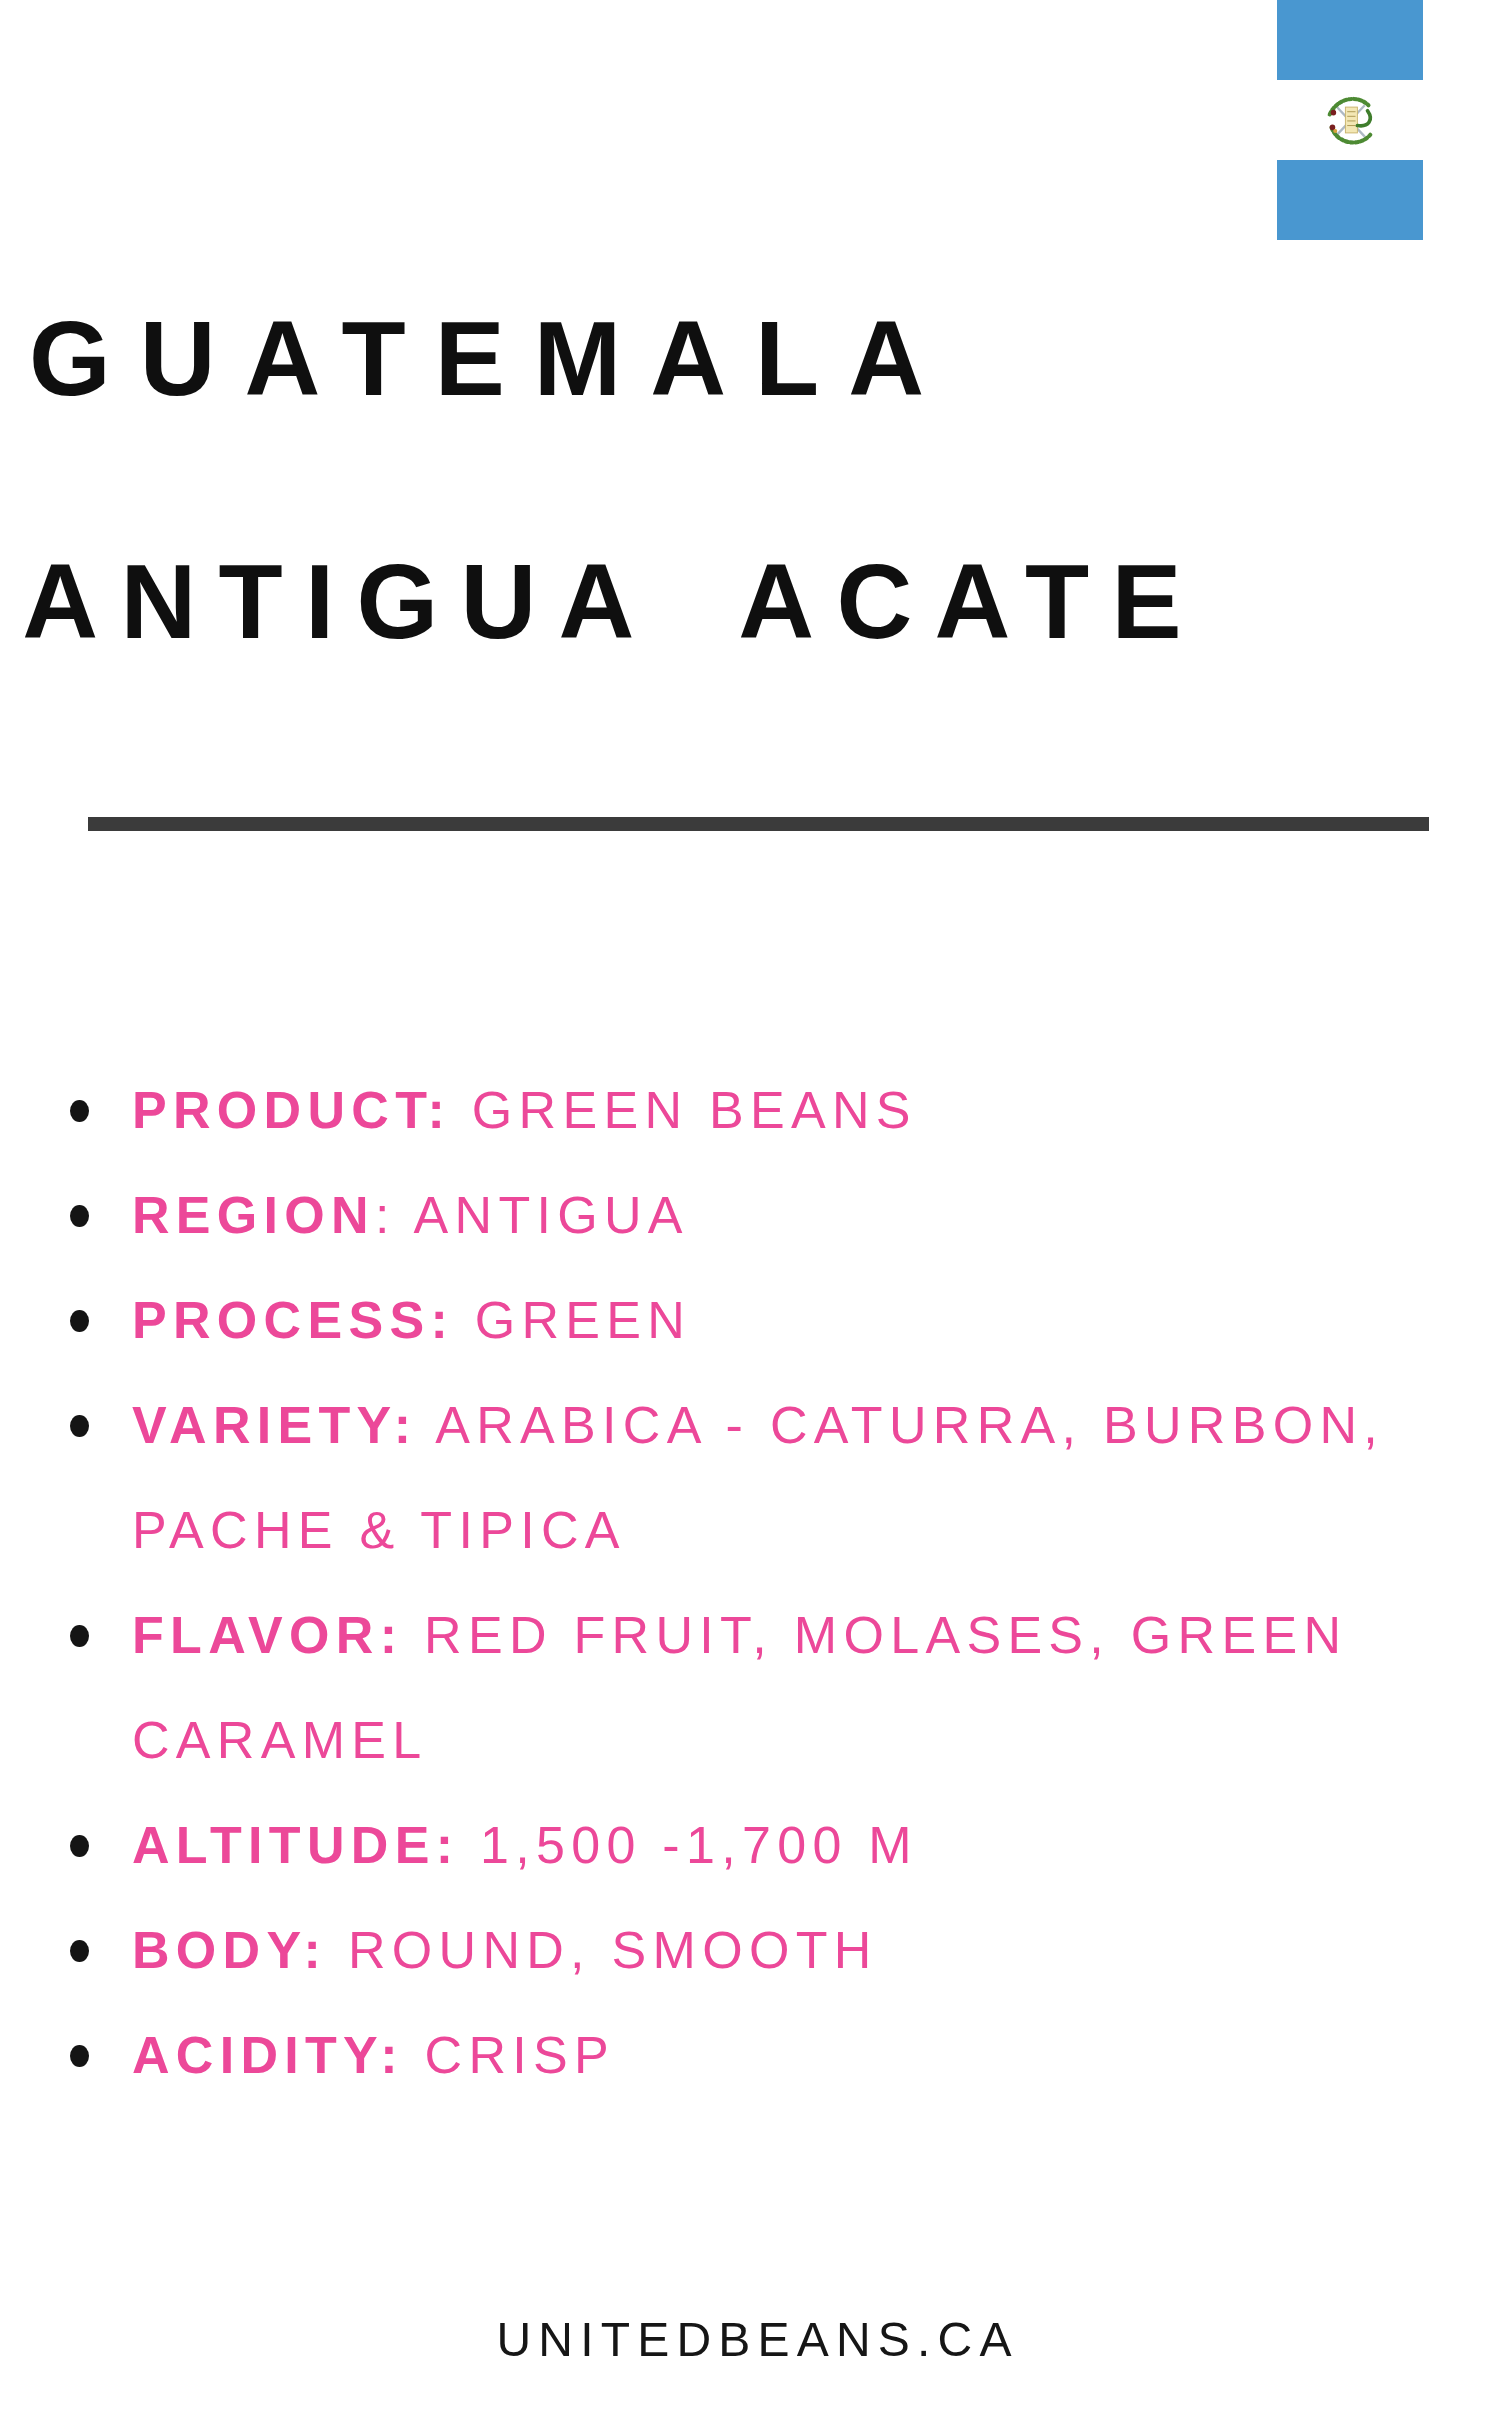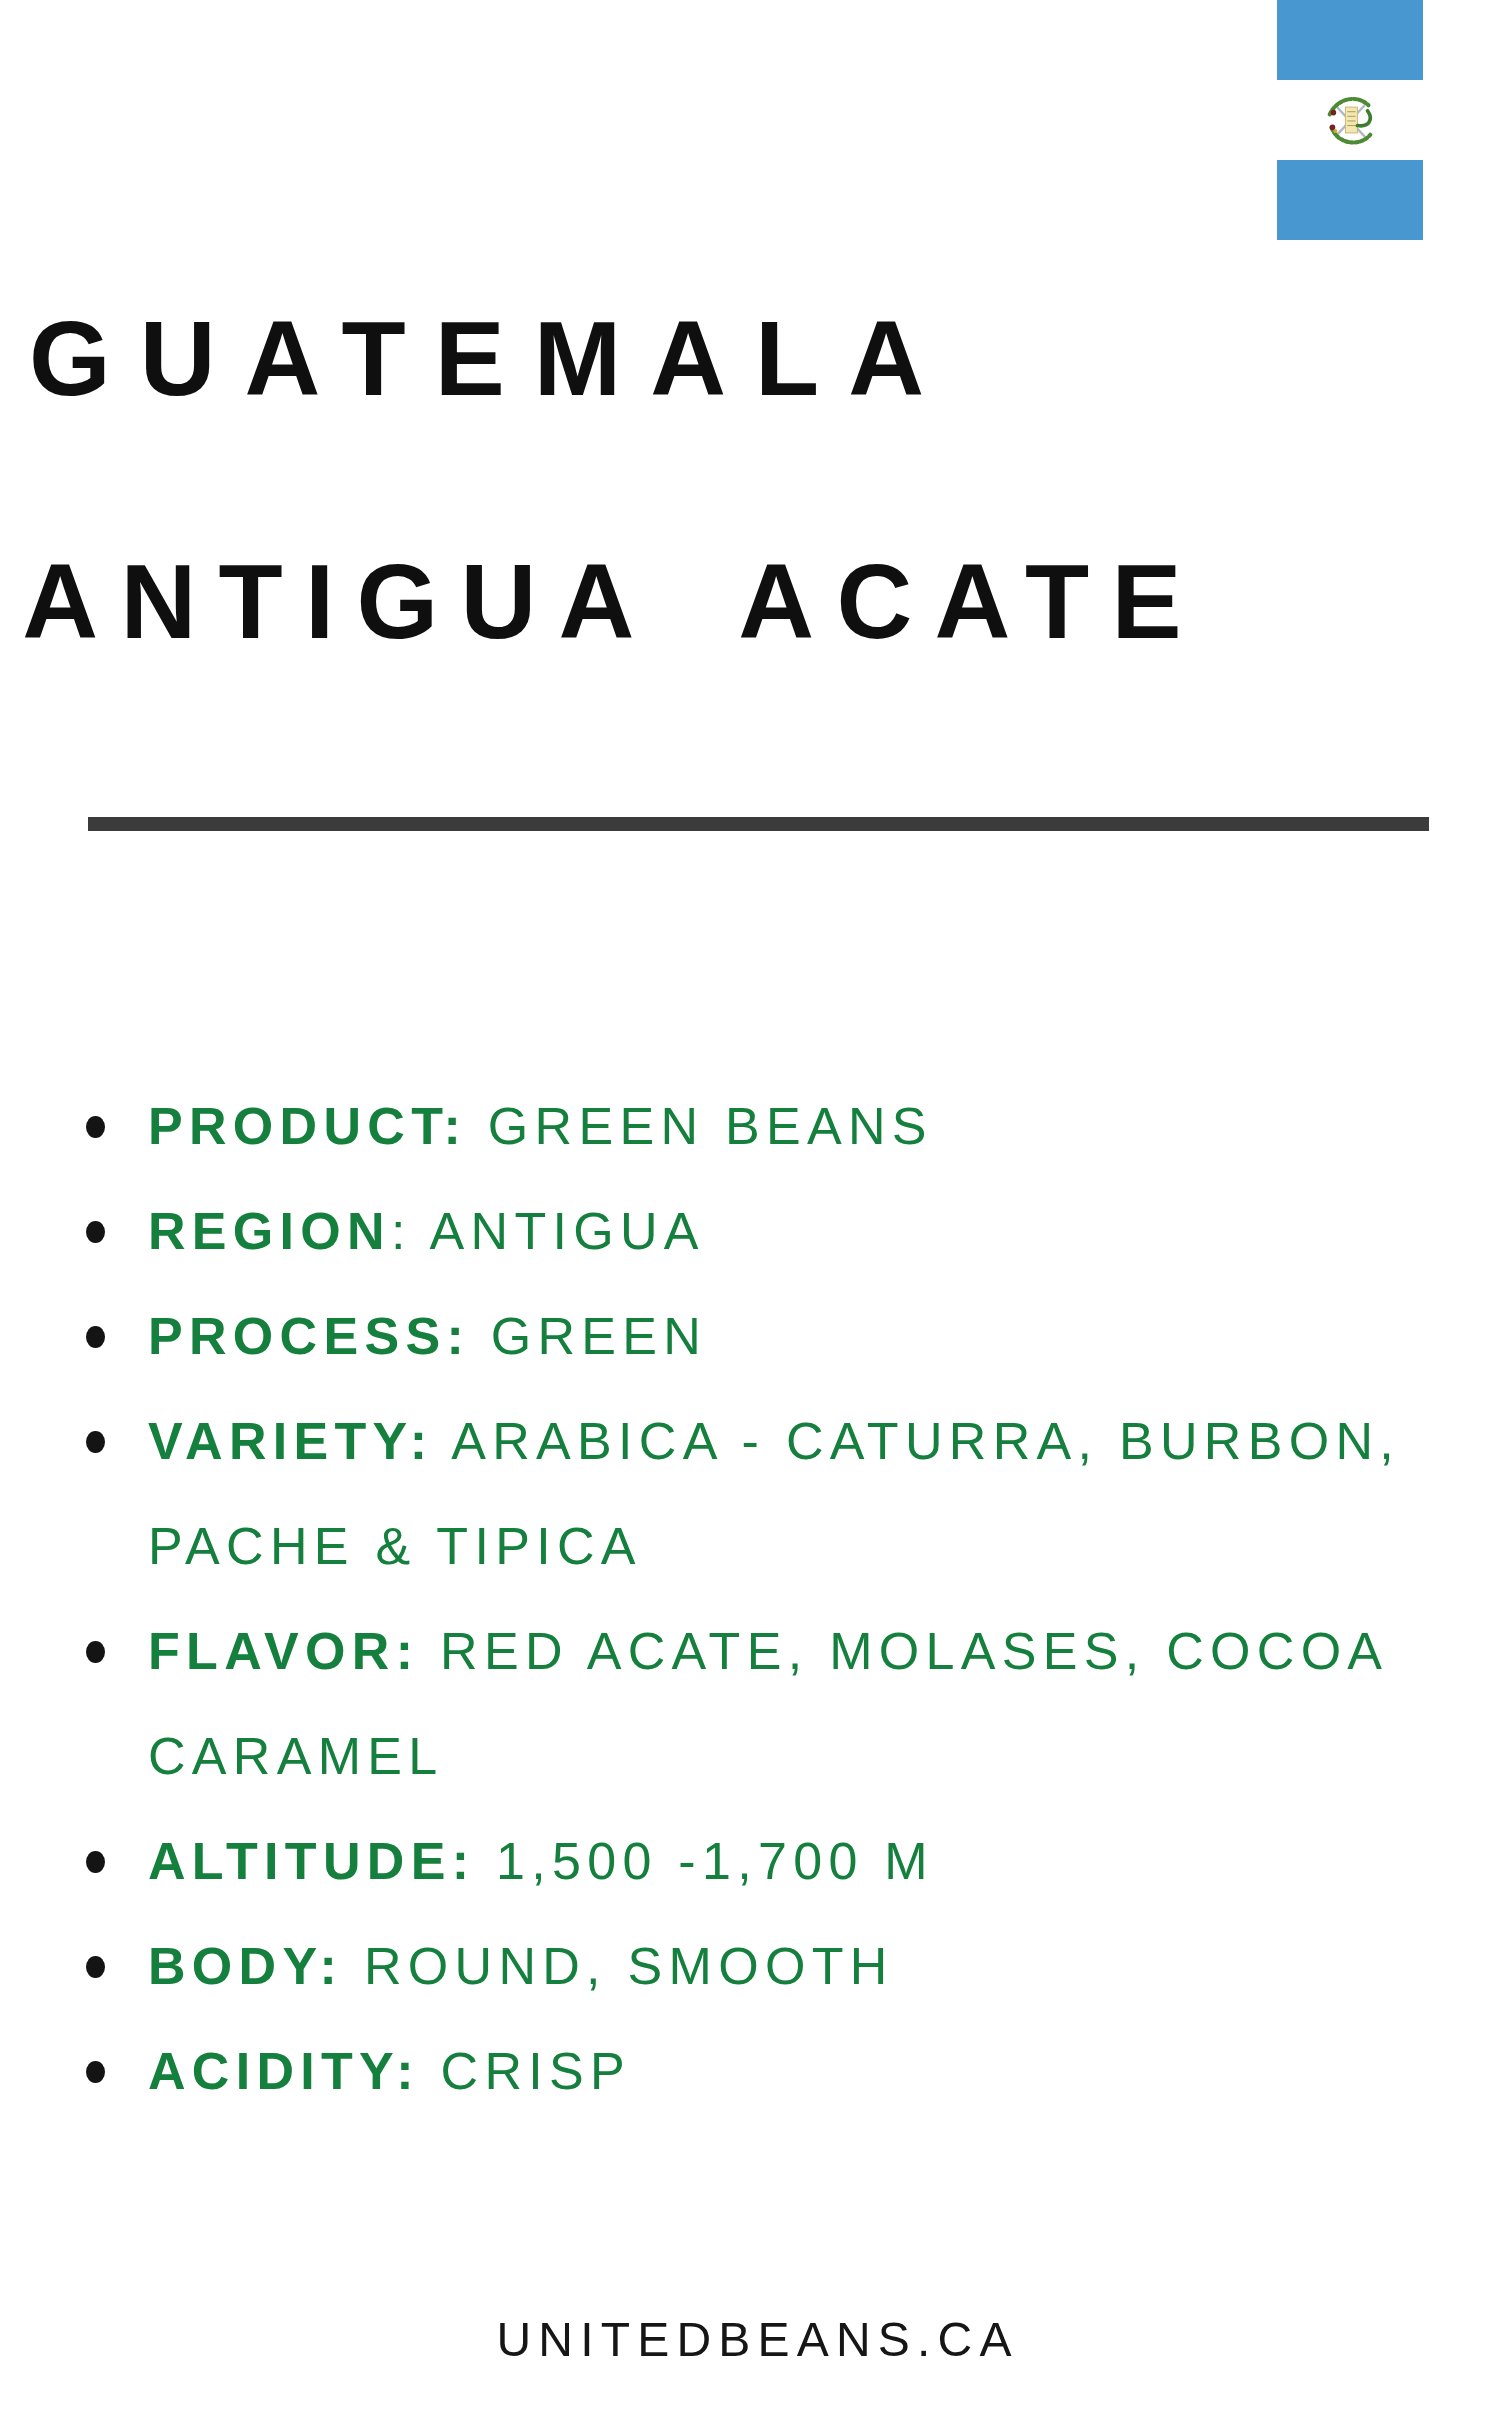--- a/index.html
+++ b/index.html
@@ -53,27 +53,27 @@
     height: 14.3px;
     background: var(--divider-color, #3b3b3b);
   }
 
   
   .spec-list {
     position: absolute;
     top: 1058px;
     left: 132px;
     right: 52px;
-    margin: 16px;
+    margin: 0;
     padding: 0;
     list-style: none;
     font-size: 52px;
     line-height: 105px;
     letter-spacing: 6.3px;
-    color: #15803d;
+    color: #ec4899;
     white-space: nowrap;
   }
   .spec-item { position: relative; }
   .spec-item .bullet {
     position: absolute;
     left: -62px;
     top: 42px;
     width: 19px;
     height: 22.3px;
     border-radius: 50%;
@@ -130,20 +130,20 @@
 <div class="title line1">GUATEMALA</div>
 <div class="title line2">ANTIGUA ACATE</div>
 
 <div class="divider"></div>
 
 <ul class="spec-list">
     <li class="spec-item"><span class="bullet"></span><span class="label">PRODUCT</span><span class="colon bold">:</span><span class="value"> GREEN BEANS</span></li>
     <li class="spec-item"><span class="bullet"></span><span class="label">REGION</span><span class="colon">:</span><span class="value"> ANTIGUA</span></li>
     <li class="spec-item"><span class="bullet"></span><span class="label">PROCESS</span><span class="colon bold">:</span><span class="value"> GREEN</span></li>
     <li class="spec-item"><span class="bullet"></span><span class="label">VARIETY</span><span class="colon bold">:</span><span class="value"> ARABICA - CATURRA, BURBON,</span><br><span class="value">PACHE &amp; TIPICA</span></li>
-    <li class="spec-item"><span class="bullet"></span><span class="label">FLAVOR</span><span class="colon bold">:</span><span class="value"> RED ACATE, MOLASES, COCOA</span><br><span class="value">CARAMEL</span></li>
+    <li class="spec-item"><span class="bullet"></span><span class="label">FLAVOR</span><span class="colon bold">:</span><span class="value"> RED FRUIT, MOLASES, GREEN</span><br><span class="value">CARAMEL</span></li>
     <li class="spec-item"><span class="bullet"></span><span class="label">ALTITUDE</span><span class="colon bold">:</span><span class="value"> 1,500 -1,700 M</span></li>
     <li class="spec-item"><span class="bullet"></span><span class="label">BODY</span><span class="colon bold">:</span><span class="value"> ROUND, SMOOTH</span></li>
     <li class="spec-item"><span class="bullet"></span><span class="label">ACIDITY</span><span class="colon bold">:</span><span class="value"> CRISP</span></li>
   </ul>
 
 <div class="footer">UNITEDBEANS.CA</div>
 
 
 </body></html>

